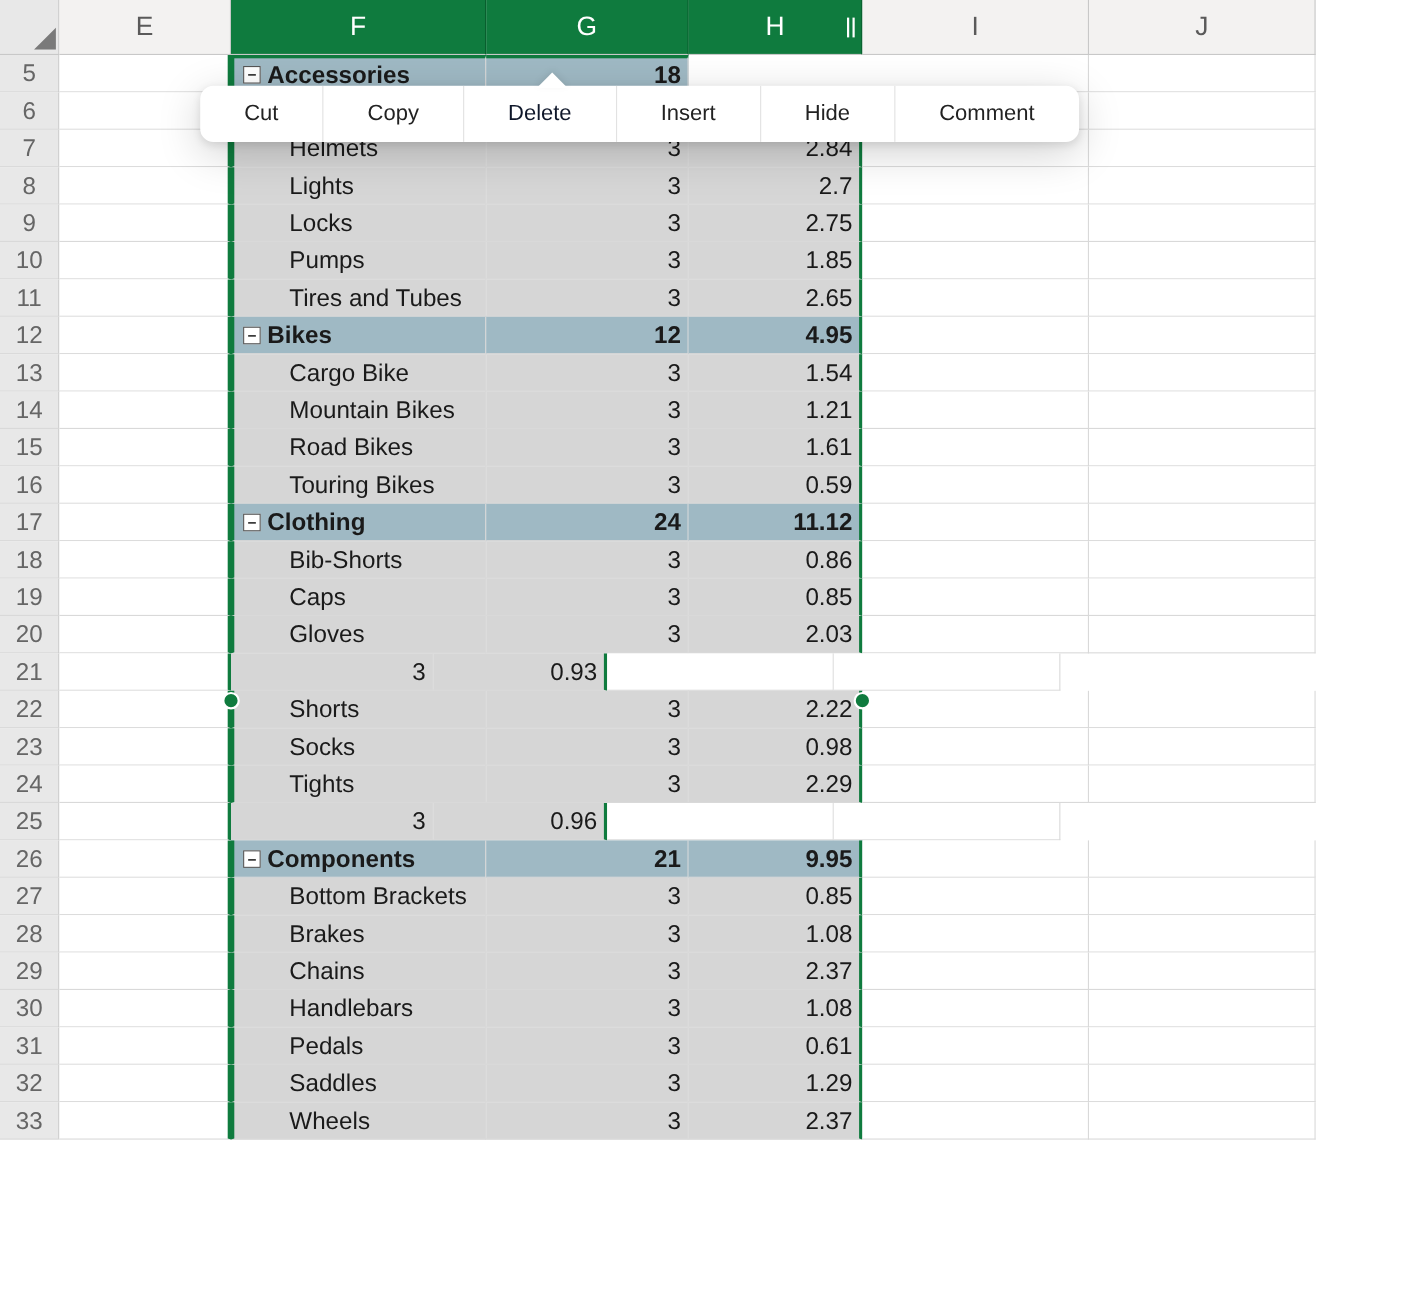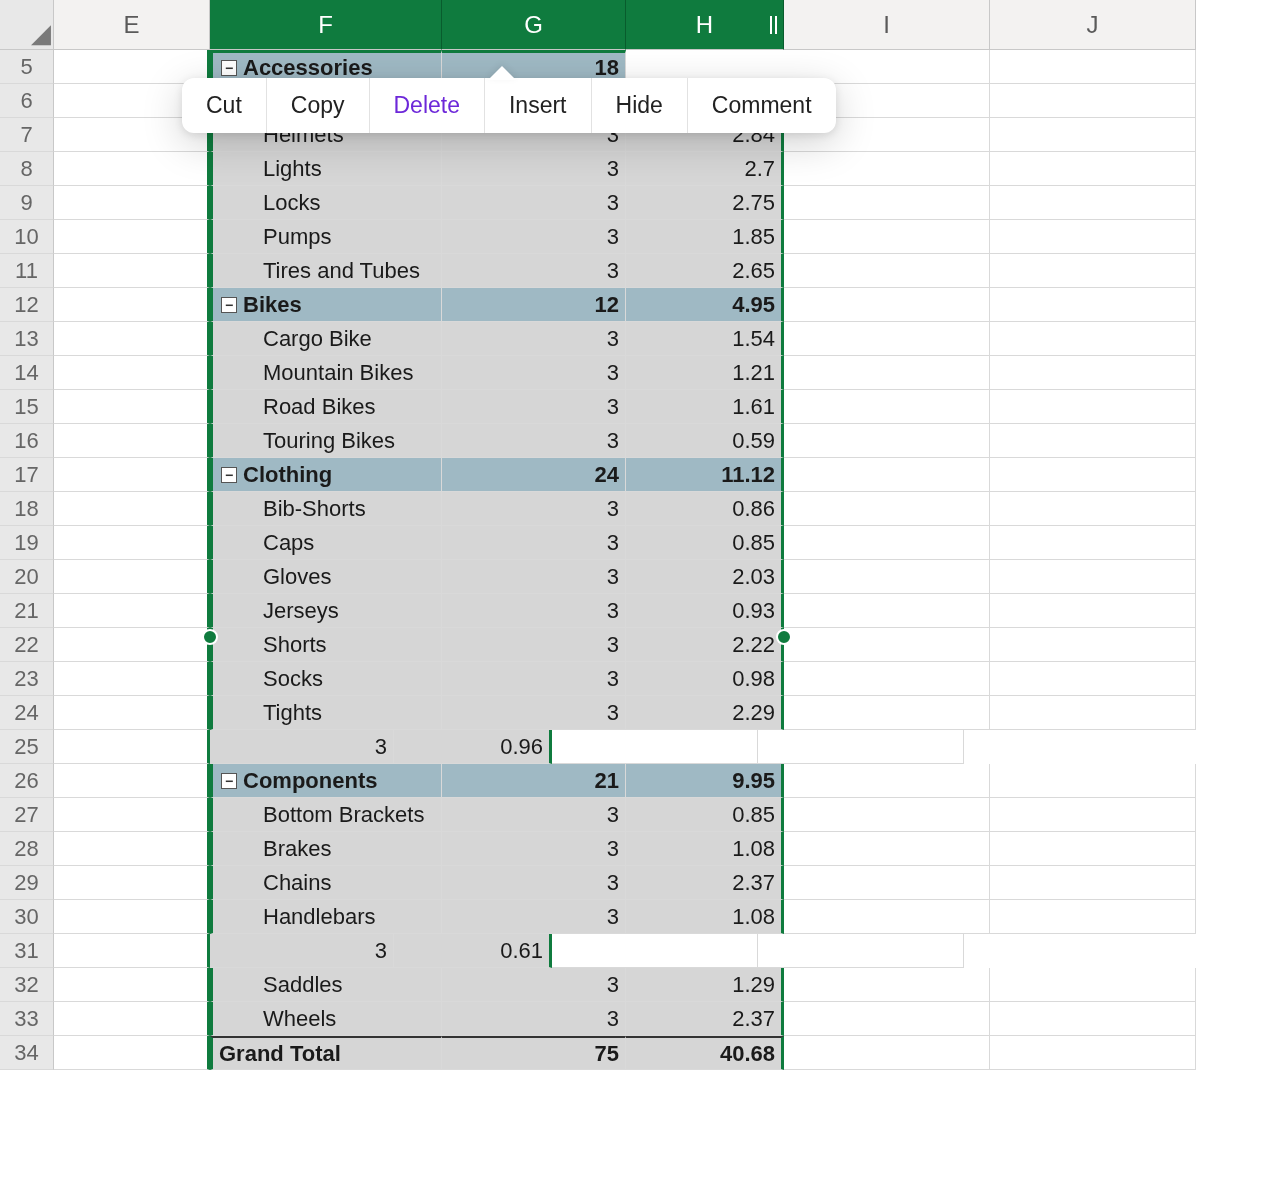--- a/index.html
+++ b/index.html
@@ -147,28 +147,28 @@
     left: 182px;
     top: 78px;
     display: flex;
     background: #ffffff;
     border-radius: 12px;
     box-shadow: 0 10px 40px rgba(0,0,0,0.18), 0 2px 8px rgba(0,0,0,0.1);
     z-index: 50;
     overflow: hidden;
   }
   .ctx .mi {
-    padding: 14px 24px;
-    font-size: 23px;
+    padding: 14px 40px;
+    font-size: 20px;
     color: #222;
     border-right: 1px solid #e2e2e2;
     display:flex; align-items:center;
   }
   .ctx .mi:last-child { border-right: none; }
-  .ctx .mi.del { color: #6d28d9; }
+  .ctx .mi.del { color: #0f172a; }
 
   .ctx-pointer {
     position:absolute;
     left: 488px; top: 66px;
     width: 28px; height: 14px;
     z-index:51;
   }
   .ctx-pointer::before {
     content:"";
     position:absolute; left:0; top:0;
@@ -349,21 +349,20 @@
         <div class="cell w-E"></div>
         <div class="cell w-F selcol f indent2">Gloves</div>
         <div class="cell w-G num selcol">3</div>
         <div class="cell w-H num selcol h">2.03</div>
         <div class="cell w-I"></div>
         <div class="cell w-J"></div>
       </div>
       <div class="row">
         <div class="rh">21</div>
         <div class="cell w-E"></div>
-        <div class="cell w-F selcol f indent2">Jerseys</div>
         <div class="cell w-G num selcol">3</div>
         <div class="cell w-H num selcol h">0.93</div>
         <div class="cell w-I"></div>
         <div class="cell w-J"></div>
       </div>
       <div class="row">
         <div class="rh">22</div>
         <div class="cell w-E"></div>
         <div class="cell w-F selcol f indent2">Shorts</div>
         <div class="cell w-G num selcol">3</div>
@@ -441,49 +440,41 @@
         <div class="cell w-E"></div>
         <div class="cell w-F selcol f indent2">Handlebars</div>
         <div class="cell w-G num selcol">3</div>
         <div class="cell w-H num selcol h">1.08</div>
         <div class="cell w-I"></div>
         <div class="cell w-J"></div>
       </div>
       <div class="row">
         <div class="rh">31</div>
         <div class="cell w-E"></div>
+        <div class="cell w-F selcol f indent2">Pedals</div>
         <div class="cell w-G num selcol">3</div>
         <div class="cell w-H num selcol h">0.61</div>
         <div class="cell w-I"></div>
         <div class="cell w-J"></div>
       </div>
       <div class="row">
         <div class="rh">32</div>
         <div class="cell w-E"></div>
         <div class="cell w-F selcol f indent2">Saddles</div>
         <div class="cell w-G num selcol">3</div>
         <div class="cell w-H num selcol h">1.29</div>
         <div class="cell w-I"></div>
         <div class="cell w-J"></div>
       </div>
       <div class="row">
         <div class="rh">33</div>
         <div class="cell w-E"></div>
         <div class="cell w-F selcol f indent2">Wheels</div>
         <div class="cell w-G num selcol">3</div>
         <div class="cell w-H num selcol h">2.37</div>
-        <div class="cell w-I"></div>
-        <div class="cell w-J"></div>
-      </div>
-      <div class="row">
-        <div class="rh">34</div>
-        <div class="cell w-E"></div>
-        <div class="cell w-F gtot f">Grand Total</div>
-        <div class="cell w-G num gtot">75</div>
-        <div class="cell w-H num gtot h">40.68</div>
         <div class="cell w-I"></div>
         <div class="cell w-J"></div>
       </div>
     </div>
 </div>
 
 <div class="handle left"></div>
 <div class="handle right"></div>
 
 <div class="ctx-pointer"></div>

